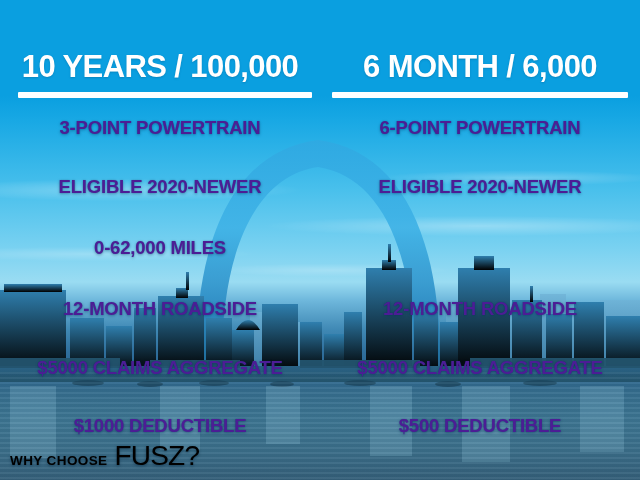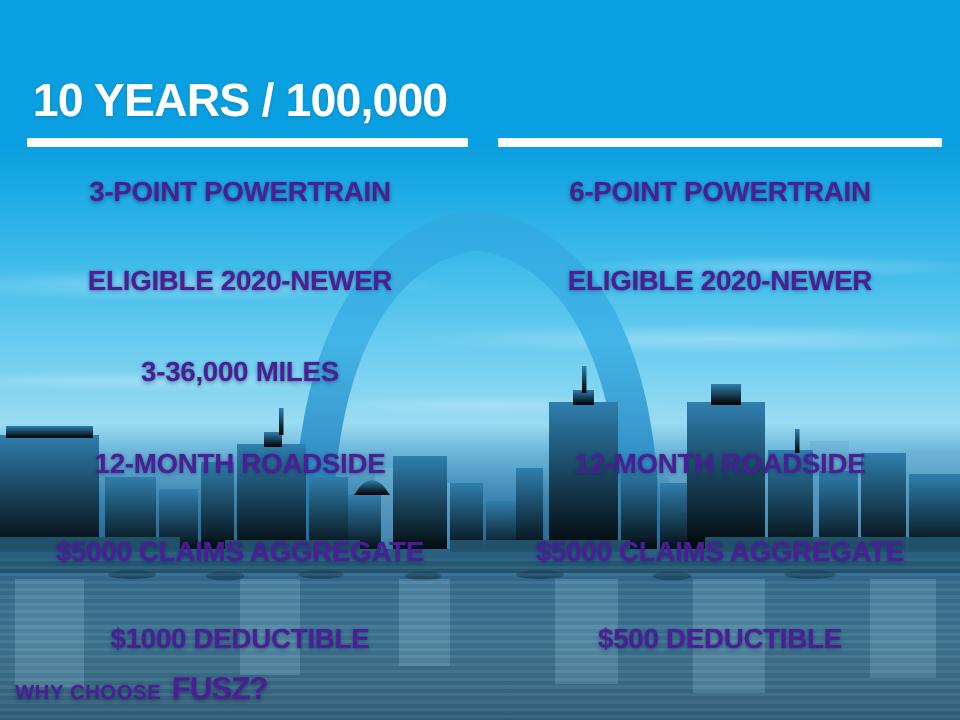--- a/index.html
+++ b/index.html
@@ -120,31 +120,31 @@
   .row.r1 { top:64px;  }
   .row.r2 { top:125px; }
   .row.r3 { top:186px; }
   .row.r4 { top:245px;text-align:center; }
   .row.r5 { top:303px; }
 
   
   .brand {
     position:absolute; left:10px; bottom:8px;
     display:flex; align-items:baseline; gap:7px;
-    color:#4c1d95;
+    color:#000000;
     text-shadow:0 1px 3px rgba(0,35,60,.55);
   }
   .brand-why {
     font-size:13.5px;
     font-weight:bold;
     letter-spacing:0.4px;
   }
   .brand-name {
-    font-size:21px;
-    font-weight:bold;
+    font-size:28px;
+    font-weight:normal;
     letter-spacing:-0.8px;
   }
 </style>
 </head>
 <body>
 
 <div id="stage">
 
   <div class="bg-sky"></div>
   <div class="clouds"></div>
@@ -258,28 +258,29 @@
   <div class="water"></div>
 
   <div class="content">
 
     <div class="col left">
       <div class="headline">10 YEARS / 100,000</div>
       <div class="rule"></div>
       <div class="rows">
         <div class="row r0">3-POINT POWERTRAIN</div>
         <div class="row r1">ELIGIBLE 2020-NEWER</div>
-        <div class="row r2">3-36,000 MILES</div>
+        <div class="row r2">0-62,000 MILES</div>
         <div class="row r3">12-MONTH ROADSIDE</div>
         <div class="row r4">$5000 CLAIMS AGGREGATE</div>
         <div class="row r5">$1000 DEDUCTIBLE</div>
       </div>
     </div>
 
     <div class="col right">
+      <div class="headline">6 MONTH / 6,000</div>
       <div class="rule"></div>
       <div class="rows">
         <div class="row r0">6-POINT POWERTRAIN</div>
         <div class="row r1">ELIGIBLE 2020-NEWER</div>
         <div class="row r3">12-MONTH ROADSIDE</div>
         <div class="row r4">$5000 CLAIMS AGGREGATE</div>
         <div class="row r5">$500 DEDUCTIBLE</div>
       </div>
     </div>
 

